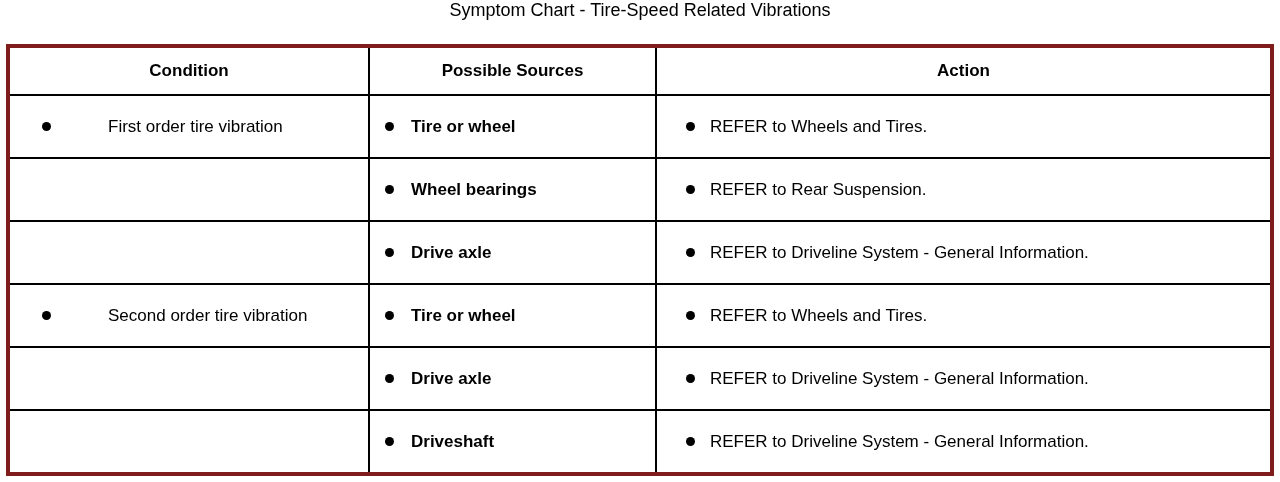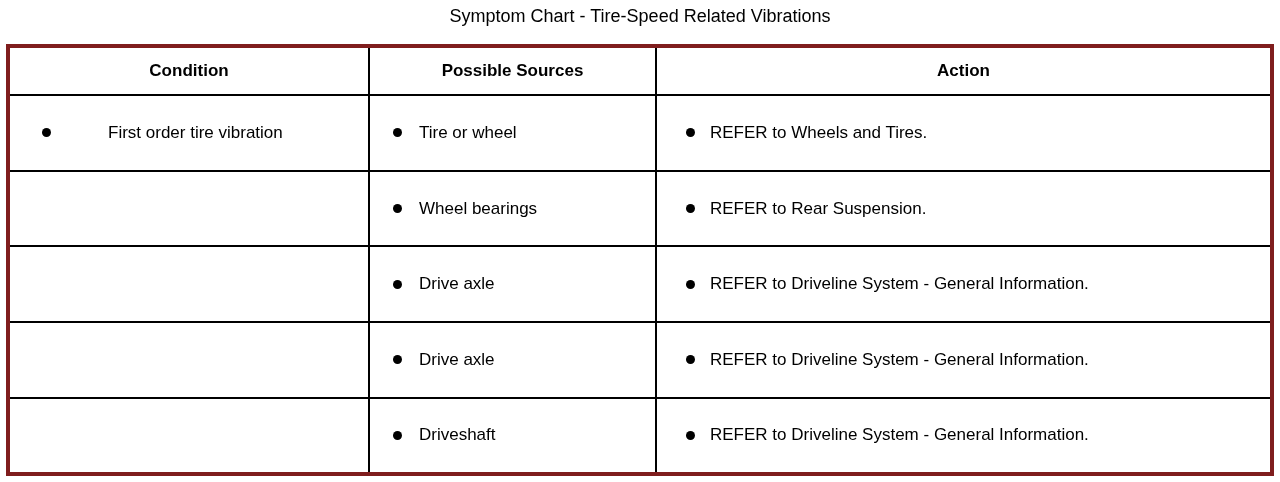--- a/index.html
+++ b/index.html
@@ -19,21 +19,20 @@
     width: 1280px;
     height: 482px;
     box-sizing: border-box;
   }
   .chart-title {
     text-align: center;
     font-size: 18px;
     font-weight: normal;
     color: #000000;
     line-height: 20px;
-    padding-top: 6px;
     letter-spacing: 0px;
   }
   .table-wrap {
     position: absolute;
     left: 6px;
     top: 44px;
     width: 1268px;
     height: 432px;
     box-sizing: border-box;
     border: 4px solid #7f1d1d;
@@ -100,21 +99,21 @@
     background: #000000;
     display: inline-block;
   }
   .cell-item .label {
     display: inline-block;
   }
   
   td.c-cond .cell-item { padding-left: 32px; gap: 40px; }
   td.c-cond .cell-item .label { margin-left: 17px; }
 
-  td.c-src .cell-item { padding-left: 23px; }
+  td.c-src .cell-item { padding-left: 15px; font-weight: bold; }
   td.c-src .cell-item .label { margin-left: 17px; }
 
   td.c-act .cell-item { padding-left: 29px; }
   td.c-act .cell-item .label { margin-left: 15px; }
 
   .cell-empty { display: block; height: 20px; }
 </style>
 </head>
 <body>
 
@@ -192,20 +191,40 @@
             </td>
             <td class="c-act">
               <div class="cell-item">
                 <span class="bullet"></span>
                 <span class="label">REFER to Driveline System - General Information.</span>
               </div>
             </td>
           </tr>
           <tr>
             <td class="c-cond">
+              <div class="cell-item">
+                <span class="bullet"></span>
+                <span class="label">Second order tire vibration</span>
+              </div>
+            </td>
+            <td class="c-src">
+              <div class="cell-item">
+                <span class="bullet"></span>
+                <span class="label">Tire or wheel</span>
+              </div>
+            </td>
+            <td class="c-act">
+              <div class="cell-item">
+                <span class="bullet"></span>
+                <span class="label">REFER to Wheels and Tires.</span>
+              </div>
+            </td>
+          </tr>
+          <tr>
+            <td class="c-cond">
               <span class="cell-empty"></span>
             </td>
             <td class="c-src">
               <div class="cell-item">
                 <span class="bullet"></span>
                 <span class="label">Drive axle</span>
               </div>
             </td>
             <td class="c-act">
               <div class="cell-item">

